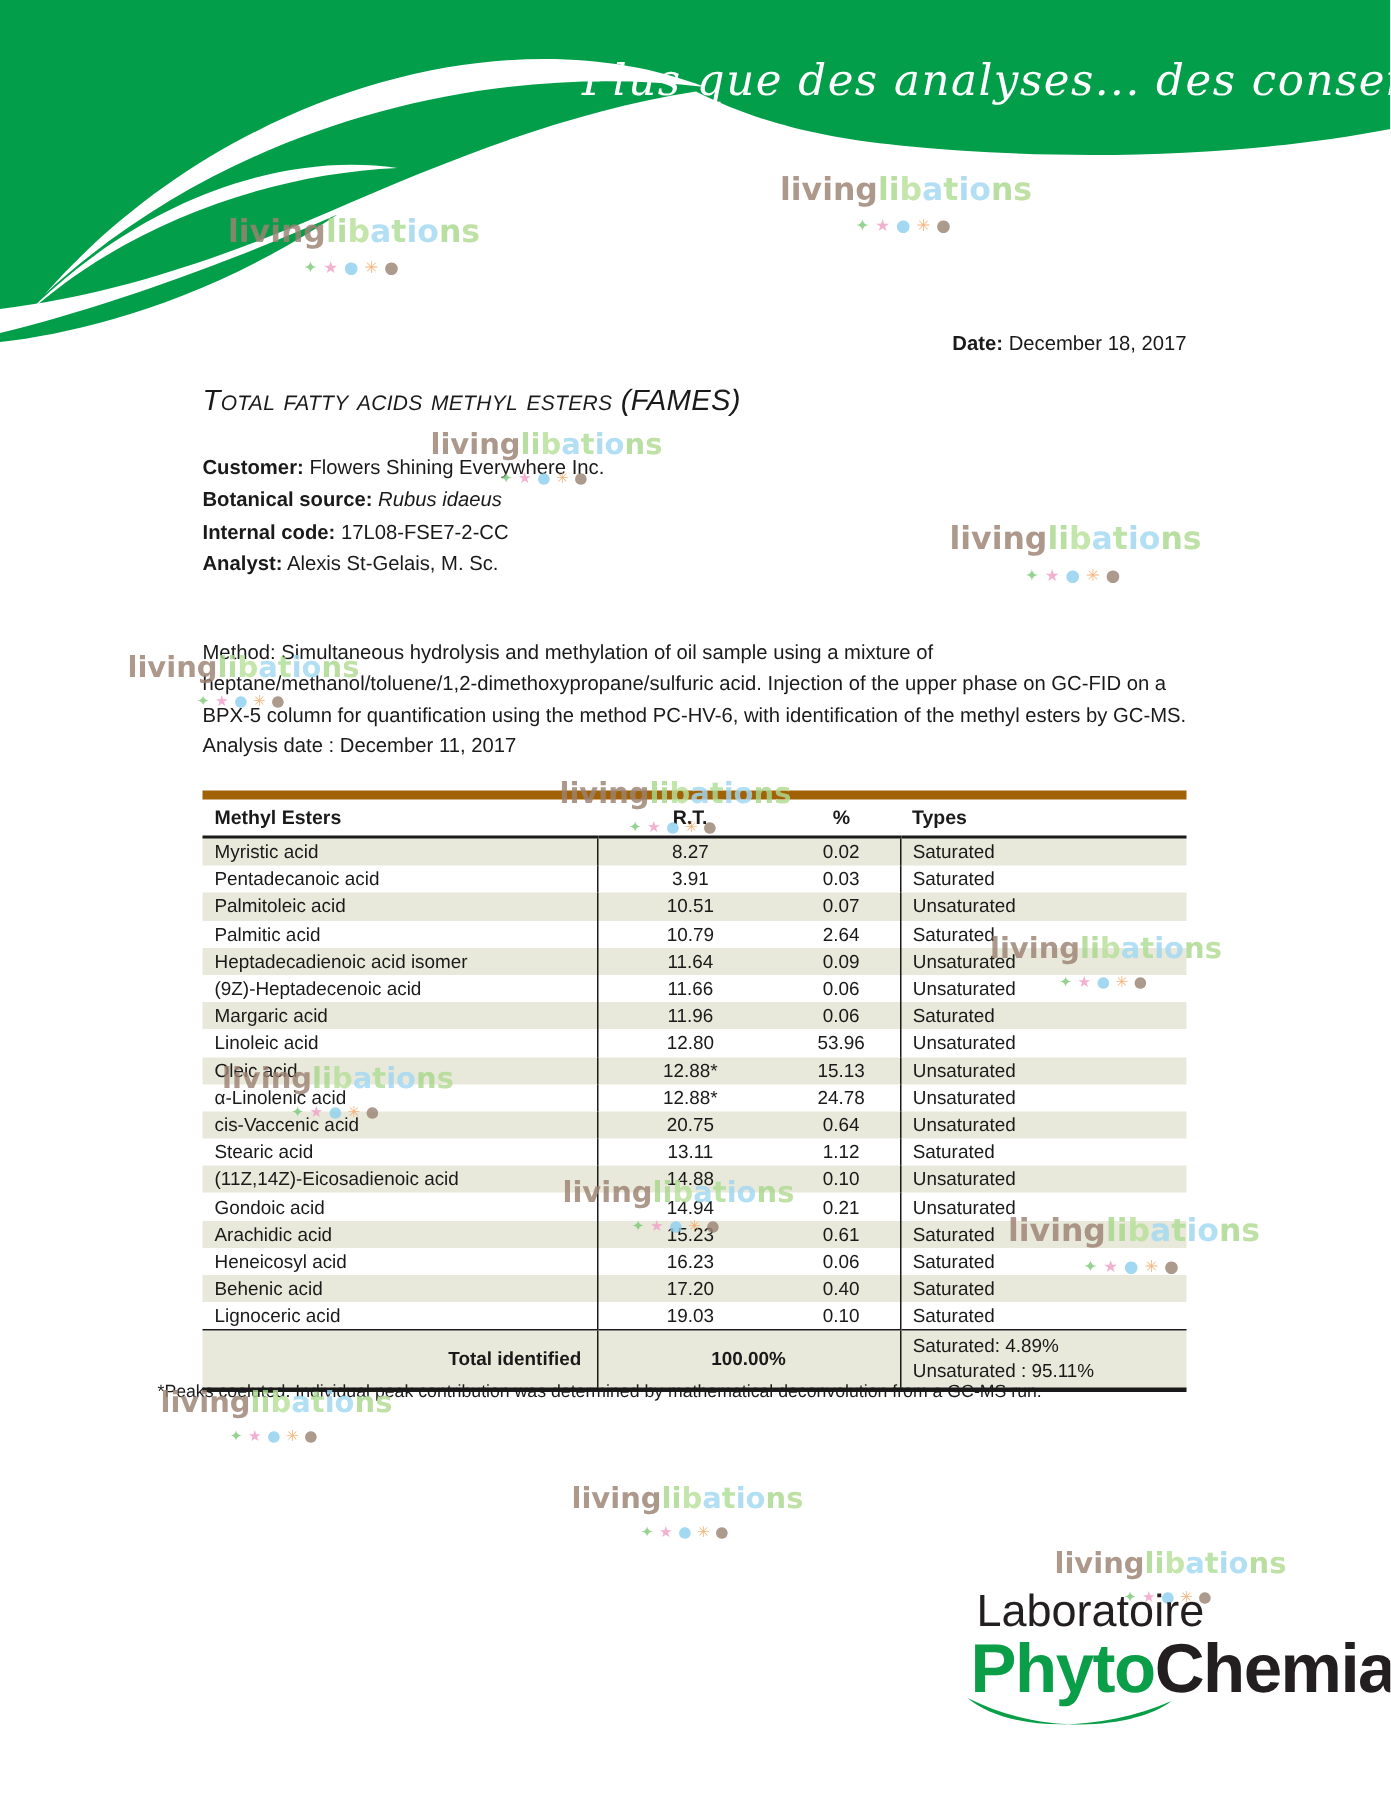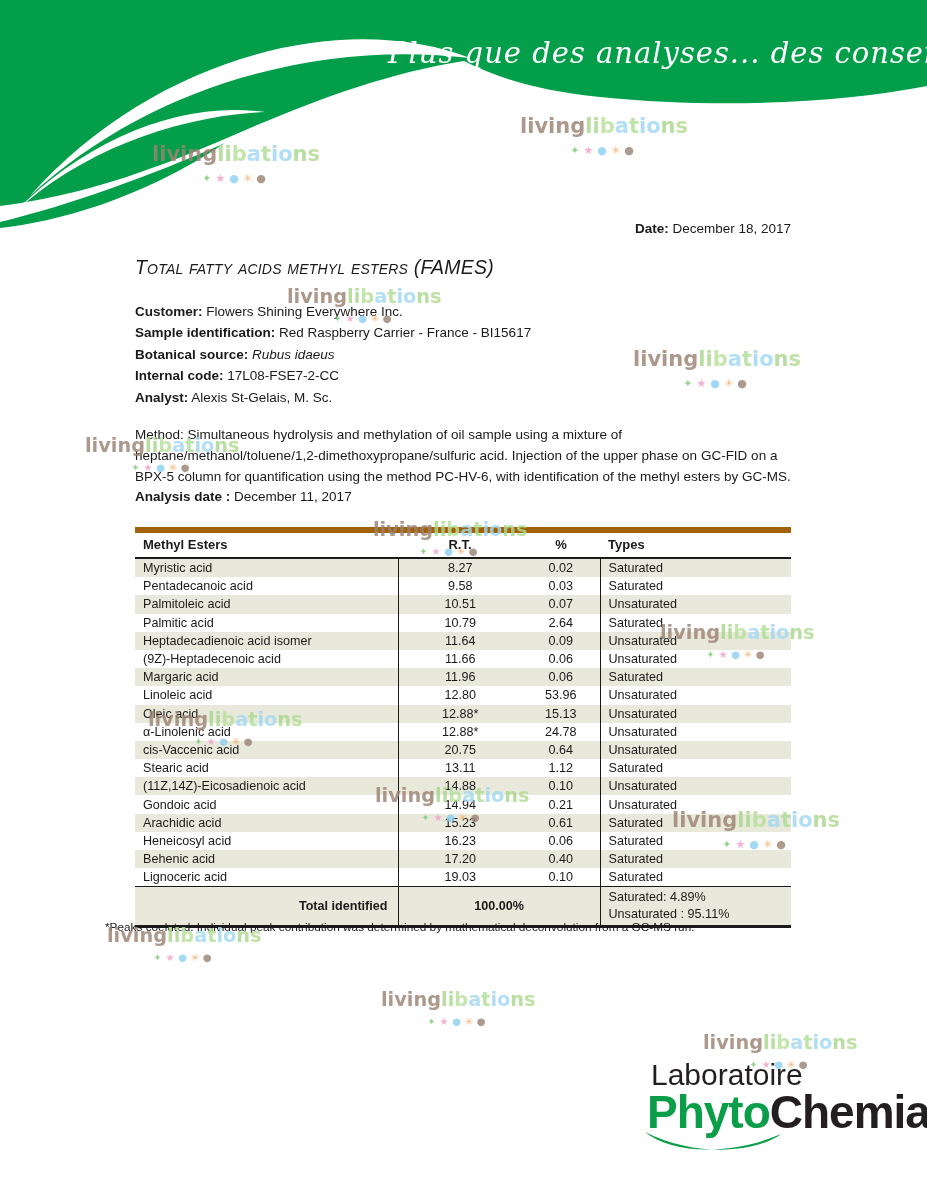--- a/index.html
+++ b/index.html
@@ -31,21 +31,21 @@
     position:absolute; left:135px; top:256px;
     font-style:italic; font-variant:small-caps; font-size:19.5px; letter-spacing:0.2px;
   }
   .info-block { position:absolute; left:135px; top:301px; font-size:13.5px; }
   .info-line { height:21.4px; line-height:21.4px; white-space:nowrap; }
   .info-line .lbl { font-weight:bold; }
   .info-line.italic-val .val { font-style:italic; }
   .method-block { position:absolute; left:135px; top:425px; width:660px; font-size:13.5px; line-height:20.8px; }
   .method-block .lbl { font-weight:normal; }
   .analysis-line { position:absolute; left:135px; top:489px; font-size:13.5px; }
-  .analysis-line .lbl { font-weight:bold; }
+  .analysis-line .lbl { font-weight:normal; }
   
   .fames-table {
     position:absolute; left:135px; top:527px; width:656px;
     border-collapse:collapse; table-layout:fixed; font-size:12.6px;
   }
   .fames-table col.c-name { width:263px; }
   .fames-table col.c-rt   { width:124px; }
   .fames-table col.c-pct  { width:78px;  }
   .fames-table col.c-type { width:191px; }
   .fames-table { border-top:6px solid #a16207; border-bottom:3px solid #1a1a1a; }
@@ -147,24 +147,20 @@
       <span class="lbl">Date:</span>
       <span class="val">December 18, 2017</span>
     </div>
 
     <div class="report-title">Total fatty acids methyl esters (FAMES)</div>
 
     <div class="info-block">
       <div class="info-line">
         <span class="lbl">Customer:</span>
         <span class="val">Flowers Shining Everywhere Inc.</span>
-      </div>
-      <div class="info-line">
-        <span class="lbl">Sample identification:</span>
-        <span class="val">Red Raspberry Carrier  - France - BI15617</span>
       </div>
       <div class="info-line italic-val">
         <span class="lbl">Botanical source:</span>
         <span class="val">Rubus idaeus</span>
       </div>
       <div class="info-line">
         <span class="lbl">Internal code:</span>
         <span class="val">17L08-FSE7-2-CC</span>
       </div>
       <div class="info-line">
@@ -199,21 +195,21 @@
       </thead>
       <tbody id="table-body">
           <tr class="alt">
             <td class="name">Myristic acid</td>
             <td class="rt">8.27</td>
             <td class="pct">0.02</td>
             <td class="type">Saturated</td>
           </tr>
           <tr>
             <td class="name">Pentadecanoic acid</td>
-            <td class="rt">9.58</td>
+            <td class="rt">3.91</td>
             <td class="pct">0.03</td>
             <td class="type">Saturated</td>
           </tr>
           <tr class="alt">
             <td class="name">Palmitoleic acid</td>
             <td class="rt">10.51</td>
             <td class="pct">0.07</td>
             <td class="type">Unsaturated</td>
           </tr>
           <tr>

